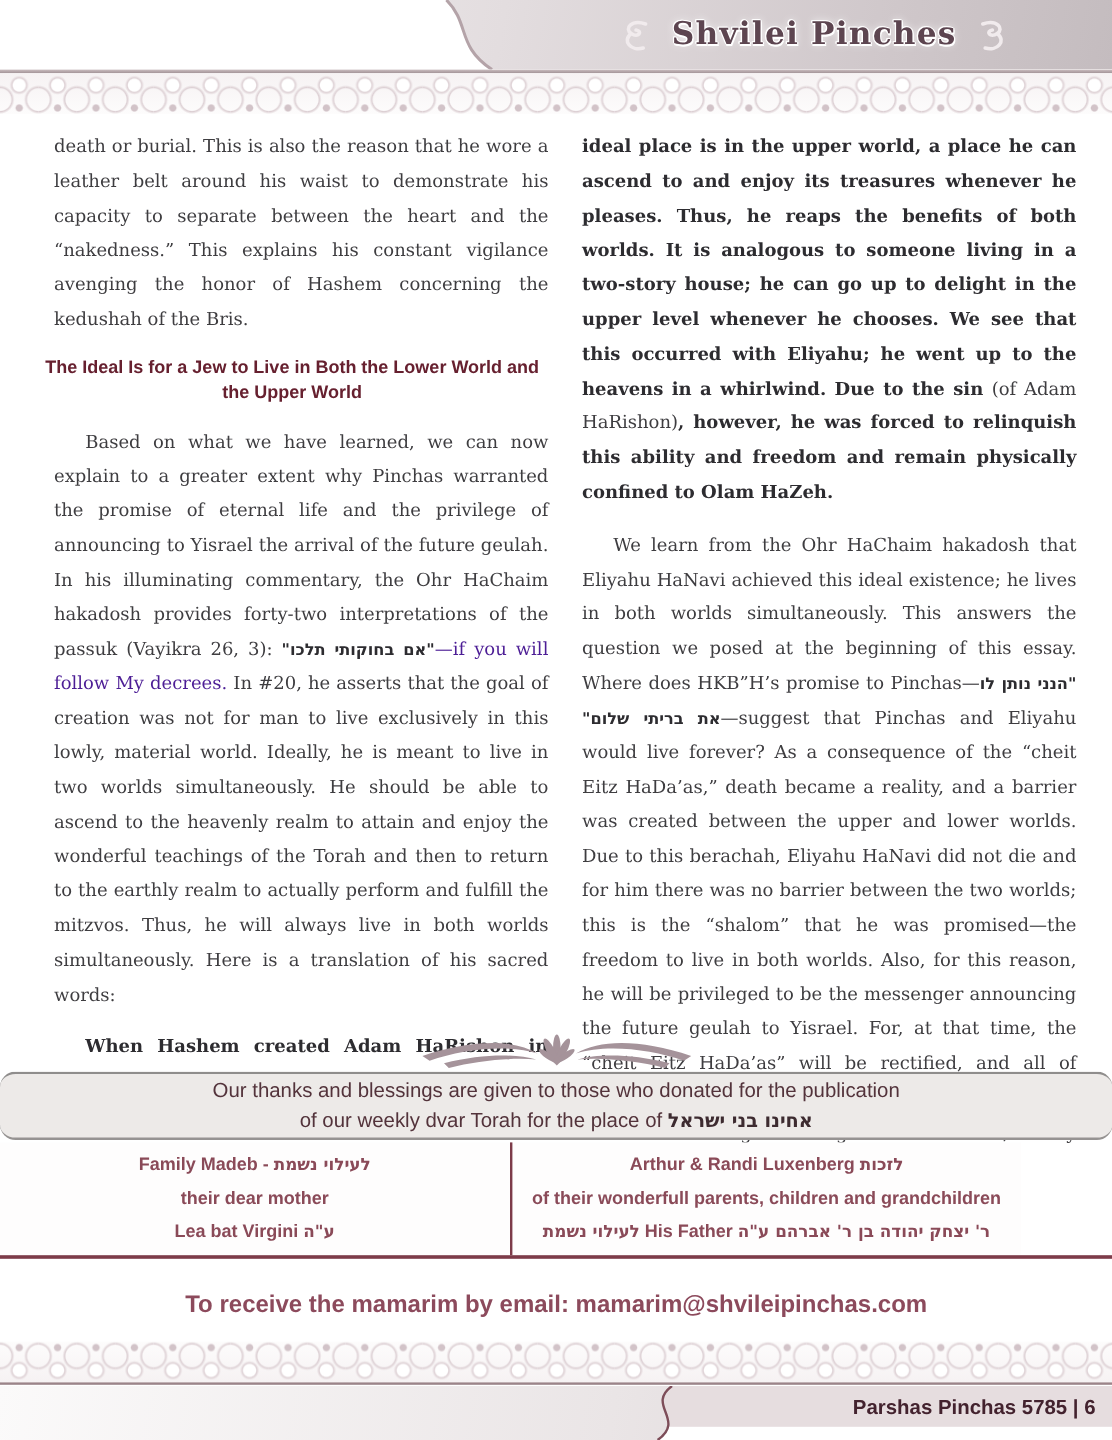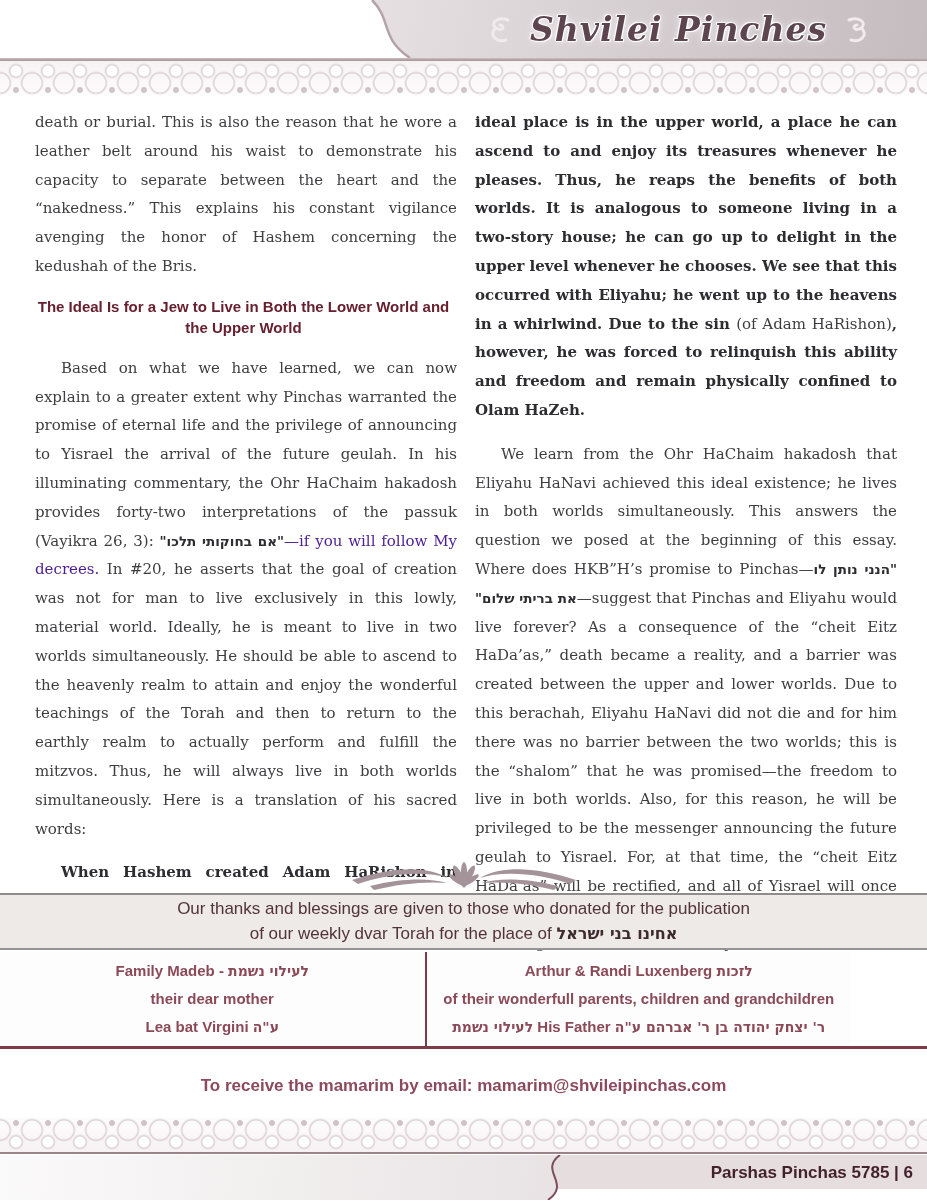--- a/index.html
+++ b/index.html
@@ -14,22 +14,22 @@
     position:absolute; top:0; left:0; width:927px; height:58px;
     background:linear-gradient(100deg,#f7f5f5 0%,#e3dddf 45%,#cfc7ca 80%,#c4bcbf 100%);
     clip-path: path("M 372 0 C 392 20, 380 38, 410 58 L 927 58 L 927 0 Z");
   }
   .header-curve { position:absolute; top:0; left:352px; }
   .title-wrap {
     position:absolute; top:0; left:430px; right:0; height:58px;
     display:flex; align-items:center; justify-content:center; gap:14px;
   }
   .page-title {
-    font-family:"DejaVu Serif", serif; font-weight:bold; font-style:italic;
-    font-size:33px; letter-spacing:1px; color:#5d4550;
+    font-family:"DejaVu Serif", serif; font-weight:bold; 
+    font-size:26px; letter-spacing:1px; color:#5d4550;
     text-shadow:-1px 0 #fff,1px 0 #fff,0 -1px #fff,0 1px #fff,
                  -1px -1px #fff,1px 1px #fff,0 0 7px rgba(255,255,255,.9);
   }
   .thin-rule {
     position:absolute; left:0; width:927px; height:3px;
     background:linear-gradient(180deg,#cbbdc0,#a29397);
   }
   .rule-top { top:58px; }
 
   
@@ -45,21 +45,21 @@
   .lace-top { top:61px; }
   .lace-bottom { top:1118px; transform:scaleY(-1); }
 
   
   .columns {
     position:absolute; top:108px; left:30px; right:30px;
     display:flex; gap:13px;
   }
   .col { flex:1 1 0; }
   .col p {
-    margin:0 0 15px 5px; font-size:15px; line-height:1.92;
+    margin:0 0 15px 15px; font-size:15px; line-height:1.92;
     text-align:justify; color:#3e3d40;
   }
   .indent { text-indent:26px; }
   .b { font-weight:normal; color:#4c1d95; }
   p.boldpara { font-weight:bold; color:#2d2c30; }
   .heb {
     font-family:"DejaVu Sans", sans-serif; font-weight:bold;
     font-size:13.5px; color:#2d2c30;
   }
   .section-heading {
@@ -70,40 +70,41 @@
 
   
   .palmette { position:absolute; top:858px; left:0; width:927px; text-align:center; }
   .thanks-band {
     position:absolute; top:893px; left:0; width:927px; height:57px;
     box-sizing:border-box; background:#edeae8;
     border-top:2px solid #8f8d8c; border-bottom:2px solid #969392;
     display:flex; flex-direction:column; align-items:center; justify-content:center;
     font-family:"Liberation Sans", sans-serif; font-size:17px; line-height:1.45;
     color:#53333b;
+    border-radius:13px;
   }
   .thanks-band .heb { font-size:16px; color:#3d2b30;margin-top:32px; }
   .donors {
     position:absolute; top:952px; left:0; width:851px; height:94px;
     display:flex; background:#fefdfd;
   }
   .donor-cell {
     flex:1 1 0; display:flex; flex-direction:column; align-items:center; justify-content:center;
     font-family:"Liberation Sans", sans-serif; font-weight:bold; font-size:15px;
     line-height:1.85; color:#8a4a58; text-align:center;
   }
   .donor-cell .heb { font-size:14px; color:#8a4a58; }
   .donor-divider { width:2px; background:#7d3b49; }
   .maroon-rule {
     position:absolute; top:1046px; left:0; width:927px; height:3px; background:#7d3b49;
   }
   .email-line {
     position:absolute; top:1076px; left:0; width:927px; text-align:center;
     font-family:"Liberation Sans", sans-serif; font-weight:bold;
-    font-size:17px; color:#8c4a5c;
+    font-size:20px; color:#8c4a5c;
   }
   .rule-bottom { top:1152px; height:2px; background:#9b8489; }
 
   .bottom-band {
     position:absolute; top:1155px; left:0; width:927px; height:34px;
     background:#e6dddf;
   }
   .bottom-band-left {
     position:absolute; top:0; left:0; width:100%; height:45px;
     background:linear-gradient(100deg,#fbfafa 0%,#eae5e6 55%,#d5cdd0 100%);

